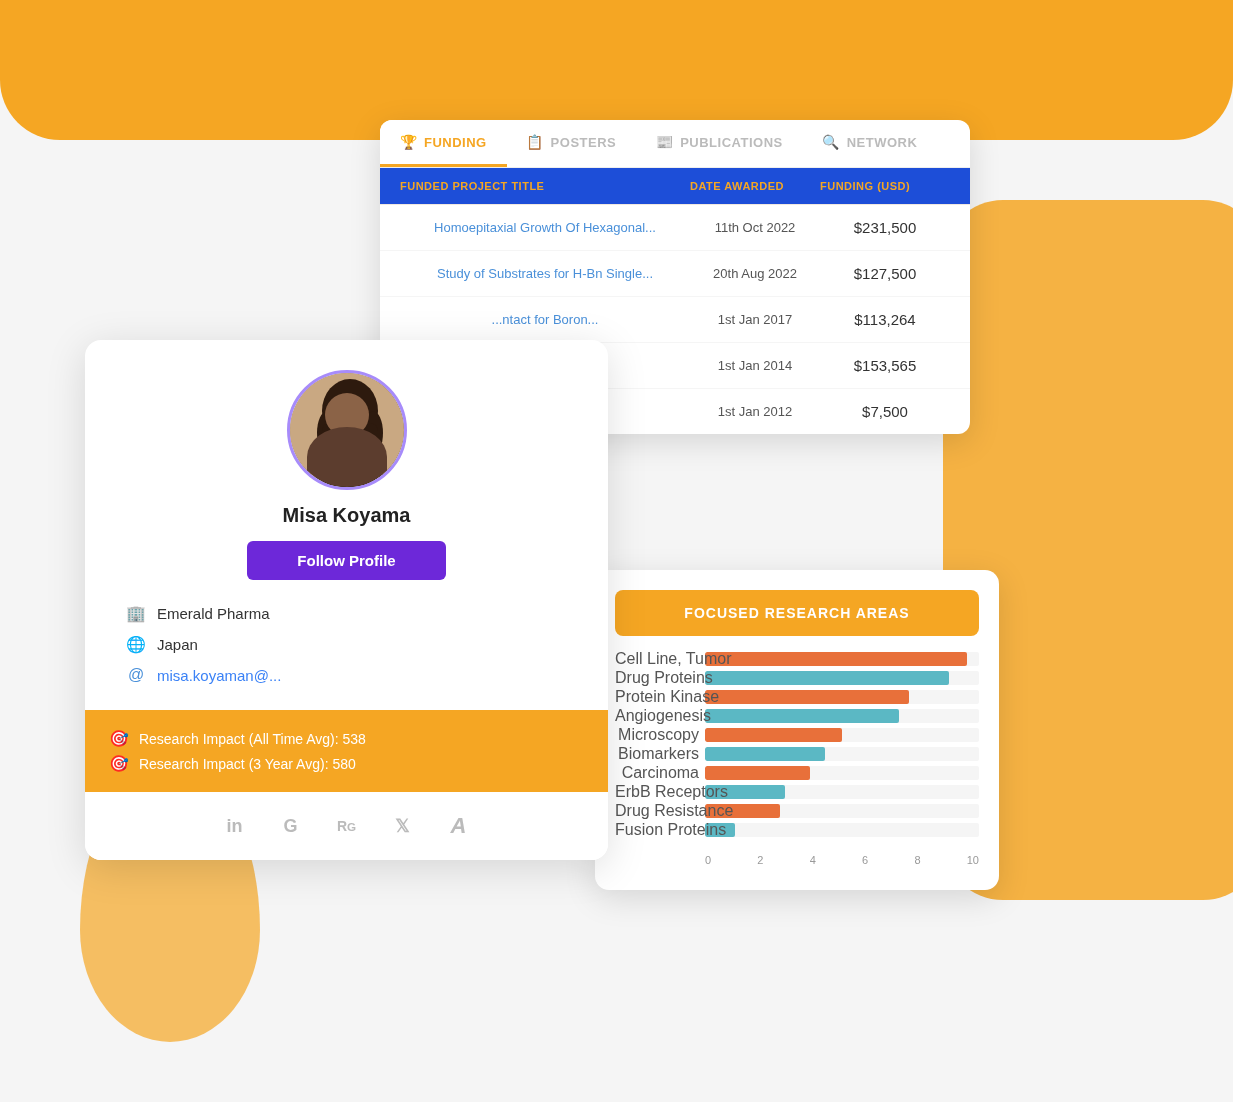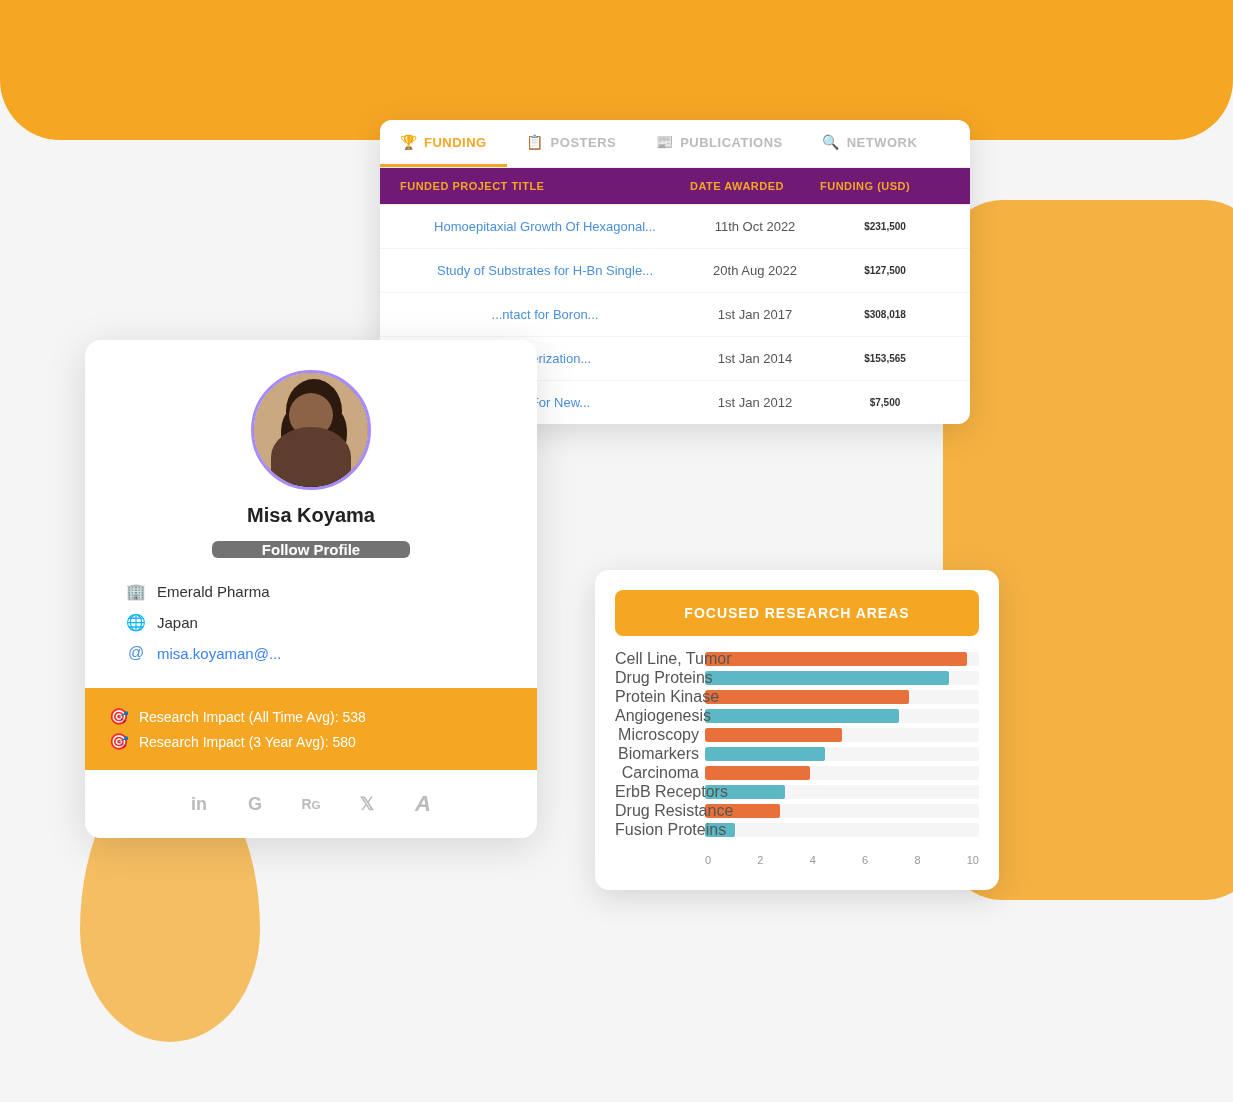--- a/index.html
+++ b/index.html
@@ -83,21 +83,21 @@
       font-size: 14px;
     }
 
     .table-container {
       padding: 0;
     }
     .table-header {
       display: grid;
       grid-template-columns: 1fr 130px 130px;
       padding: 12px 20px;
-      background: #701a75;
+      background: #1d4ed8;
       border-bottom: 1px solid #f0e8e0;
     }
     .table-header-cell {
       font-size: 11px;
       font-weight: 700;
       color: #F5A623;
       text-transform: uppercase;
       letter-spacing: 0.5px;
     }
     .table-header-cell:nth-child(2),
@@ -116,30 +116,30 @@
     .project-title {
       font-size: 13px;
       color: #4A90D9;
       font-weight: 500;
     }
     .date-cell {
       font-size: 13px;
       color: #555;
     }
     .amount-cell {
-      font-size: 10px;
+      font-size: 15px;
       color: #333;
-      font-weight: 700;
+      font-weight: 400;
     }
 
     
     .profile-card {
       position: absolute;
       top: 340px; left: 85px;
-      width: 452px;
+      width: 523px;
       background: white;
       border-radius: 16px;
       box-shadow: 0 8px 40px rgba(0,0,0,0.13);
       z-index: 20;
       overflow: hidden;
     }
     .profile-top {
       padding: 30px 30px 20px;
       display: flex;
       flex-direction: column;
@@ -185,25 +185,25 @@
       border-radius: 50% 50% 0 0;
     }
 
     .profile-name {
       font-size: 20px;
       font-weight: 600;
       color: #222;
       margin-bottom: 14px;
     }
     .follow-btn {
-      background: #737373;
+      background: #6d28d9;
       color: white;
       border: none;
       border-radius: 6px;
-      padding: 0 50px;
+      padding: 11px 50px;
       font-size: 15px;
       font-weight: 600;
       cursor: pointer;
       margin-bottom: 18px;
     }
     .profile-info {
       width: 100%;
       padding: 0 10px;
     }
     .info-row {
@@ -367,21 +367,21 @@
     <span class="amount-cell">$231,500</span>
   </div>
         <div class="table-row">
     <span class="project-title">Study of Substrates for H-Bn Single...</span>
     <span class="date-cell">20th Aug 2022</span>
     <span class="amount-cell">$127,500</span>
   </div>
         <div class="table-row">
     <span class="project-title">...ntact for Boron...</span>
     <span class="date-cell">1st Jan 2017</span>
-    <span class="amount-cell">$308,018</span>
+    <span class="amount-cell">$113,264</span>
   </div>
         <div class="table-row">
     <span class="project-title">...racterization...</span>
     <span class="date-cell">1st Jan 2014</span>
     <span class="amount-cell">$153,565</span>
   </div>
         <div class="table-row">
     <span class="project-title">...ize For New...</span>
     <span class="date-cell">1st Jan 2012</span>
     <span class="amount-cell">$7,500</span>

